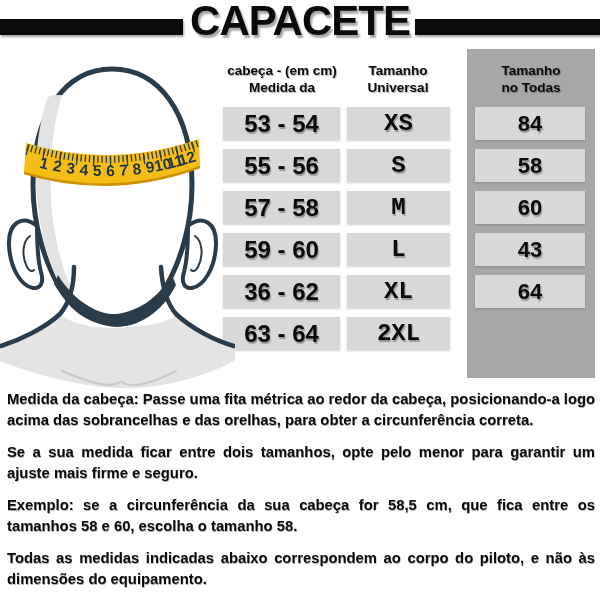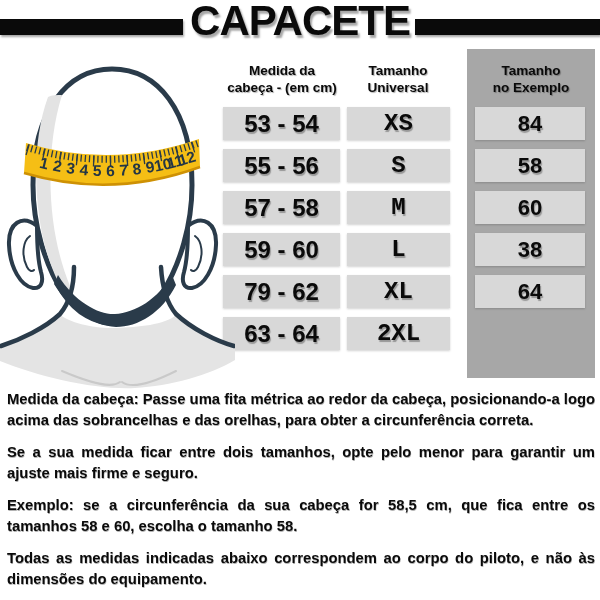--- a/index.html
+++ b/index.html
@@ -60,53 +60,53 @@
 
 <div class="canvas">
 
   <div class="title-bar bar-left"></div>
   <div class="page-title">CAPACETE</div>
   <div class="title-bar bar-right"></div>
 
   <div class="band"></div>
 
   <div class="col-header h-medida">
+    <div>cabeça - (em cm)</div>
     <div>Medida da</div>
-    <div>cabeça - (em cm)</div>
   </div>
   <div class="col-header h-universal">
     <div>Tamanho</div>
     <div>Universal</div>
   </div>
   <div class="col-header h-brasil">
     <div>Tamanho</div>
-    <div>no Exemplo</div>
+    <div>no Todas</div>
   </div>
 
   <div class="tcol c-medida">
     <div class="cell">53 - 54</div>
     <div class="cell">55 - 56</div>
     <div class="cell">57 - 58</div>
     <div class="cell">59 - 60</div>
-    <div class="cell">79 - 62</div>
+    <div class="cell">36 - 62</div>
     <div class="cell">63 - 64</div>
   </div>
   <div class="tcol c-universal">
     <div class="cell">XS</div>
     <div class="cell">S</div>
     <div class="cell">M</div>
     <div class="cell">L</div>
     <div class="cell">XL</div>
     <div class="cell">2XL</div>
   </div>
   <div class="tcol c-brasil">
     <div class="cell">84</div>
     <div class="cell">58</div>
     <div class="cell">60</div>
-    <div class="cell">38</div>
+    <div class="cell">43</div>
     <div class="cell">64</div>
   </div>
 
   <div class="head-wrap">
     <svg width="235" height="335" viewBox="0 0 235 335">
 
       <path d="M33,130 C33,55 68,14 112,14 C157,14 192,55 192,130
            C192,170 180,210 162,238 C148,259 128,268 112,268
            C96,268 77,259 63,238 C45,210 33,170 33,130 Z" fill="#ffffff" stroke="#2A3B4A" stroke-width="5"></path>
 

